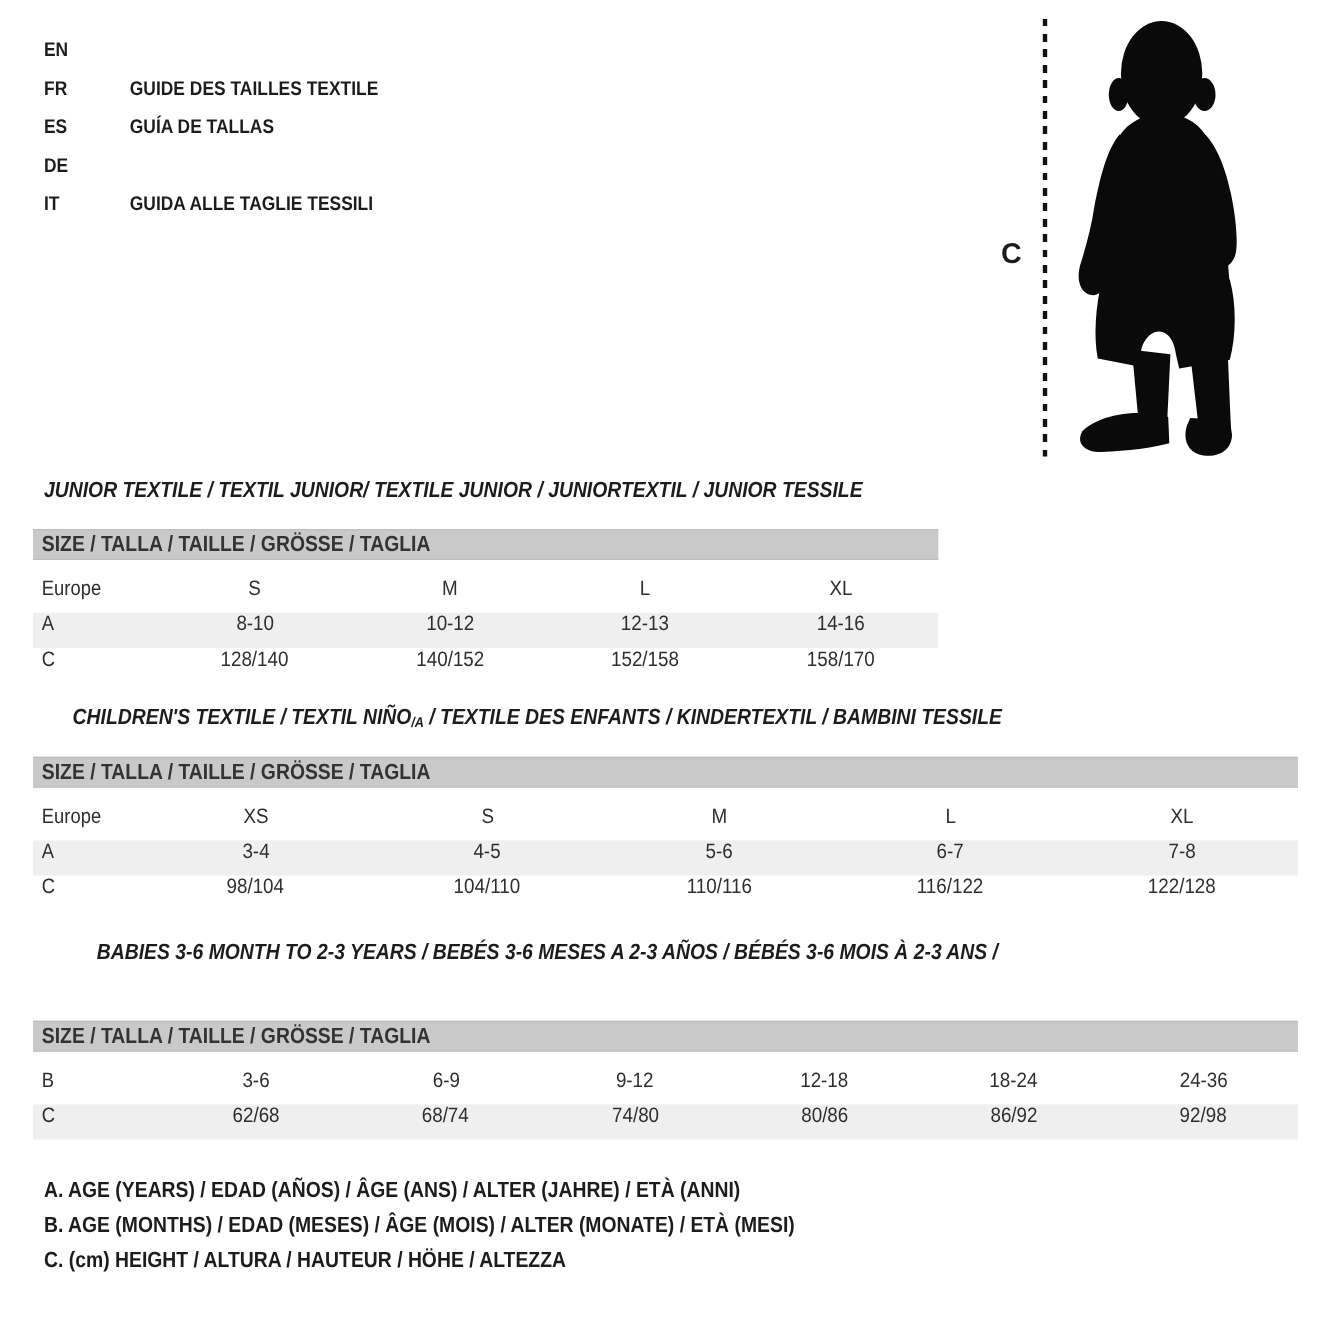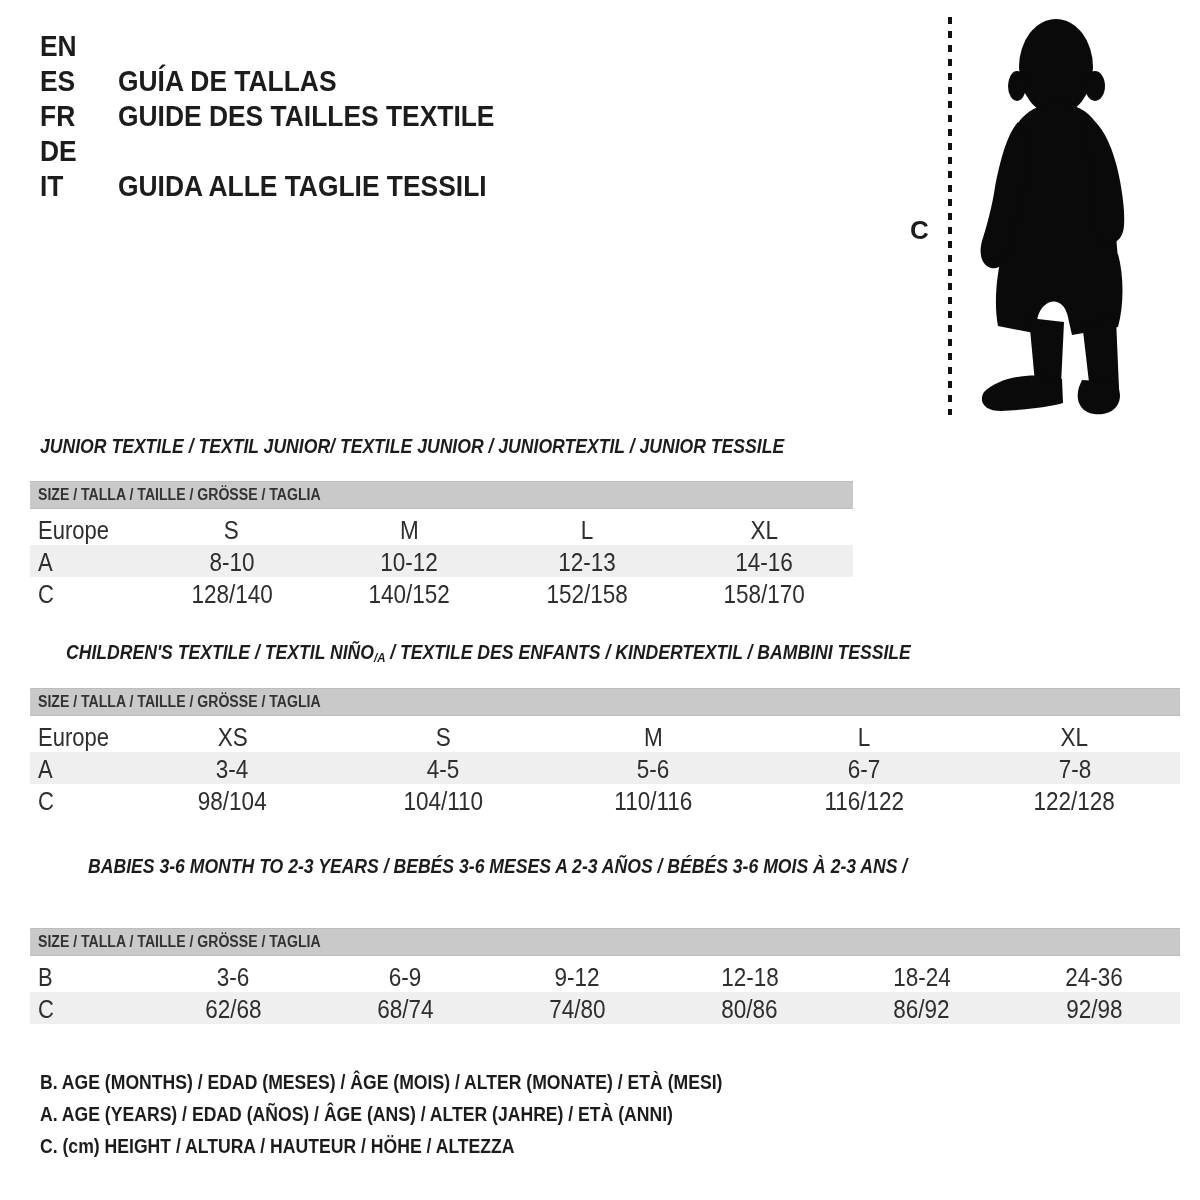--- a/index.html
+++ b/index.html
@@ -5,45 +5,45 @@
   html,body{margin:0;padding:0;}
   body{
     width:1200px;height:1200px;position:relative;background:#ffffff;
     font-family:"Liberation Sans", sans-serif;color:#1c1c1c;overflow:hidden;
   }
   .cx{display:inline-block;transform:scaleX(0.88);transform-origin:0 50%;white-space:nowrap;}
   .cxc{display:inline-block;transform:scaleX(0.9);transform-origin:50% 50%;white-space:nowrap;}
 
   
   .lang-list{position:absolute;left:40px;top:28px;}
-  .lang-row{display:flex;height:35px;align-items:center;font-weight:bold;font-size:30px;}
+  .lang-row{display:flex;height:35px;align-items:center;font-weight:bold;font-size:18px;}
   .lang-code{width:78px;flex:0 0 78px;}
   .lang-label{flex:1;}
 
   
   .size-figure{position:absolute;left:900px;top:15px;width:290px;height:406px;}
   .dash-line{
     position:absolute;left:48px;top:2px;width:4px;height:398px;
     background:repeating-linear-gradient(to bottom,#111 0 7px,transparent 7px 14px);
   }
   .c-label{position:absolute;left:10px;top:200px;font-weight:bold;font-size:26px;}
   .baby-svg{position:absolute;left:75px;top:0;}
 
   
   .sec-title{position:absolute;left:40px;font-weight:bold;font-size:20px;line-height:24px;white-space:nowrap;font-style:italic;}
   .sub{font-size:13px;vertical-align:-3px;font-weight:bold;}
 
   
   .table{position:absolute;left:30px;}
   .t-head{
-    background:#c9c9c9;height:28px;margin-bottom:4px;display:flex;align-items:center;
-    padding-left:8px;font-weight:bold;font-size:16px;color:#333;
+    background:#c9c9c9;height:28px;margin-bottom:16px;display:flex;align-items:center;
+    padding-left:8px;font-weight:bold;font-size:20px;color:#333;
     border-top:1px solid #bdbdbd;border-bottom:1px solid #bdbdbd;box-sizing:border-box;
   }
-  .t-row{display:flex;align-items:flex-end;height:32px;font-size:25px;color:#2e2e2e;}
+  .t-row{display:flex;align-items:flex-start;height:32px;font-size:19px;color:#2e2e2e;}
   .t-row.alt{background:#efefef;}
   .t-label{padding-left:8px;box-sizing:border-box;}
   .t1 .t-label{width:113px;flex:0 0 113px;}
   .t2 .t-label{width:97px;flex:0 0 97px;}
   .t3 .t-label{width:117px;flex:0 0 117px;}
   .t-cell{flex:1;text-align:center;}
 
   .t1{width:823px;top:481px;}
   .t2{width:1150px;top:688px;}
   .t3{width:1150px;top:928px;}
@@ -56,26 +56,26 @@
   .legend-line{white-space:nowrap;}
 </style>
 </head>
 <body>
 
 <div class="lang-list">
   <div class="lang-row">
     <span class="lang-code"><span class="cx">EN</span></span>
   </div>
   <div class="lang-row">
+    <span class="lang-code"><span class="cx">FR</span></span>
+    <span class="lang-label"><span class="cx">GUIDE DES TAILLES TEXTILE</span></span>
+  </div>
+  <div class="lang-row">
     <span class="lang-code"><span class="cx">ES</span></span>
     <span class="lang-label"><span class="cx">GUÍA DE TALLAS</span></span>
-  </div>
-  <div class="lang-row">
-    <span class="lang-code"><span class="cx">FR</span></span>
-    <span class="lang-label"><span class="cx">GUIDE DES TAILLES TEXTILE</span></span>
   </div>
   <div class="lang-row">
     <span class="lang-code"><span class="cx">DE</span></span>
   </div>
   <div class="lang-row">
     <span class="lang-code"><span class="cx">IT</span></span>
     <span class="lang-label"><span class="cx">GUIDA ALLE TAGLIE TESSILI</span></span>
   </div>
 </div>
 
@@ -183,16 +183,16 @@
     <span class="t-cell"><span class="cxc">62/68</span></span>
     <span class="t-cell"><span class="cxc">68/74</span></span>
     <span class="t-cell"><span class="cxc">74/80</span></span>
     <span class="t-cell"><span class="cxc">80/86</span></span>
     <span class="t-cell"><span class="cxc">86/92</span></span>
     <span class="t-cell"><span class="cxc">92/98</span></span>
   </div>
 </div>
 
 <div class="legend">
+  <div class="legend-line"><span class="cx">A. AGE (YEARS) / EDAD (AÑOS) / ÂGE (ANS) / ALTER (JAHRE) / ETÀ (ANNI)</span></div>
   <div class="legend-line"><span class="cx">B. AGE (MONTHS) / EDAD (MESES) / ÂGE (MOIS) / ALTER (MONATE) / ETÀ (MESI)</span></div>
-  <div class="legend-line"><span class="cx">A. AGE (YEARS) / EDAD (AÑOS) / ÂGE (ANS) / ALTER (JAHRE) / ETÀ (ANNI)</span></div>
   <div class="legend-line"><span class="cx">C. (cm) HEIGHT / ALTURA / HAUTEUR / HÖHE / ALTEZZA</span></div>
 </div>
 
 </body></html>

